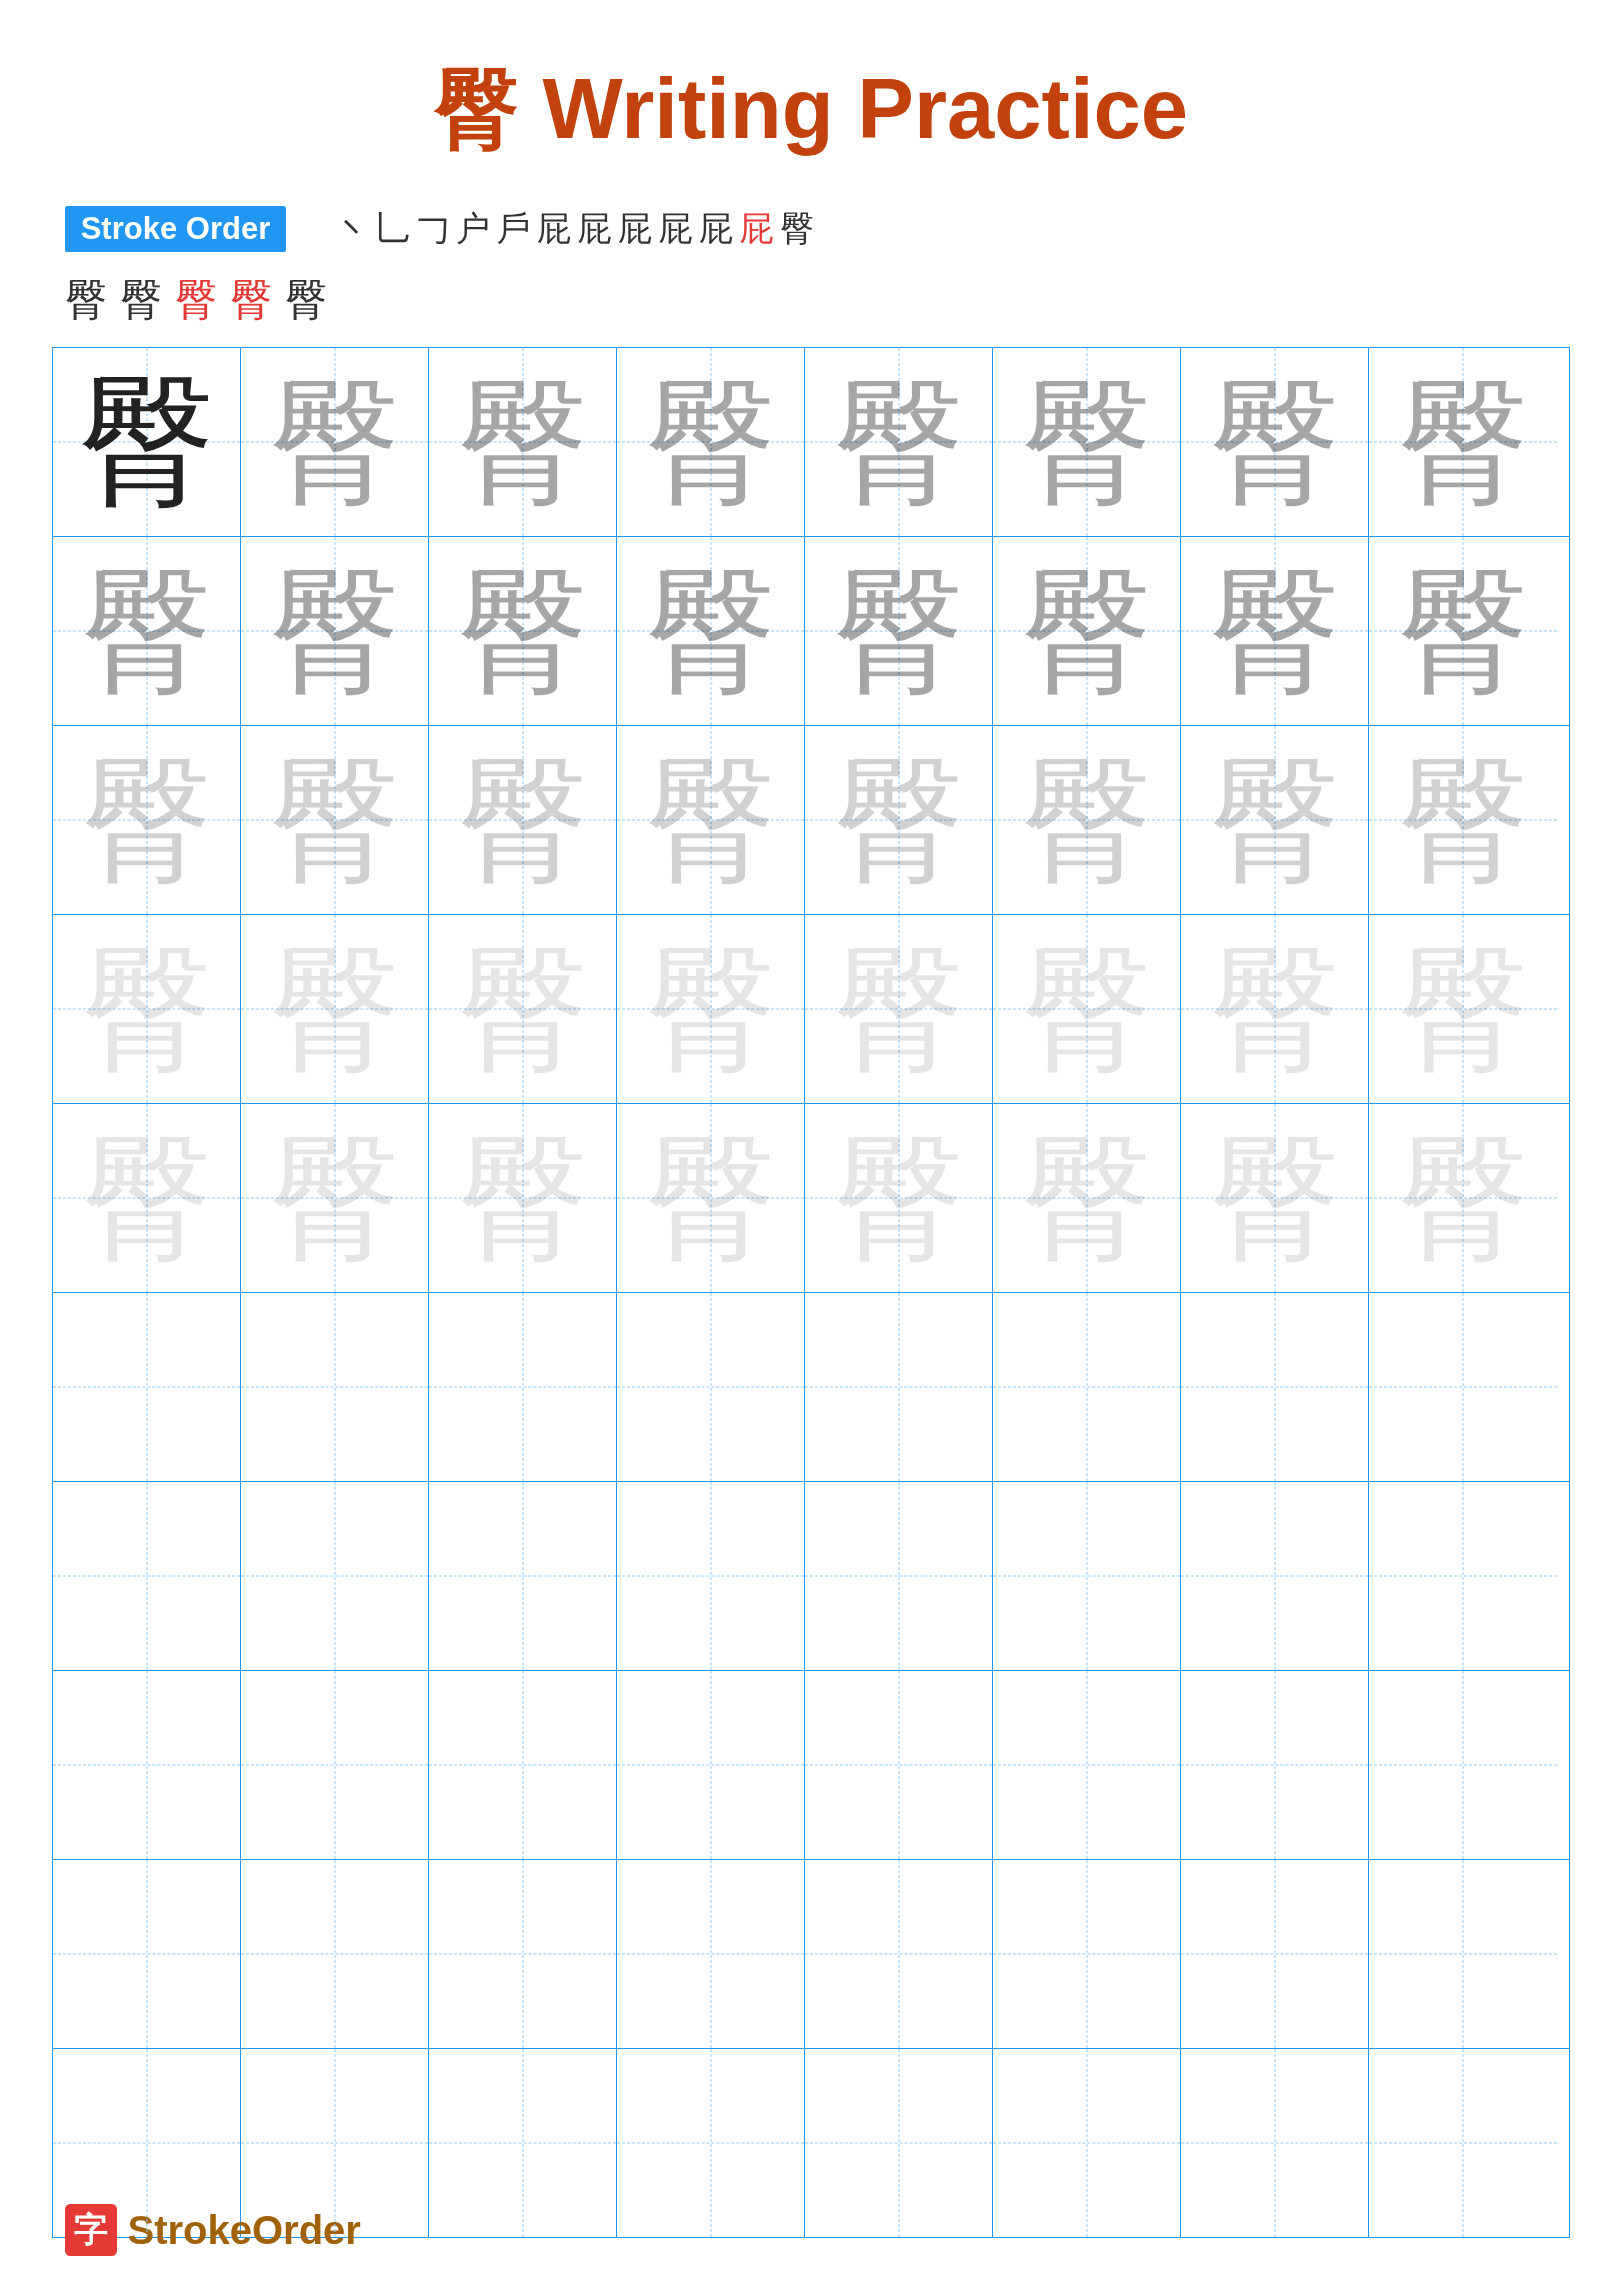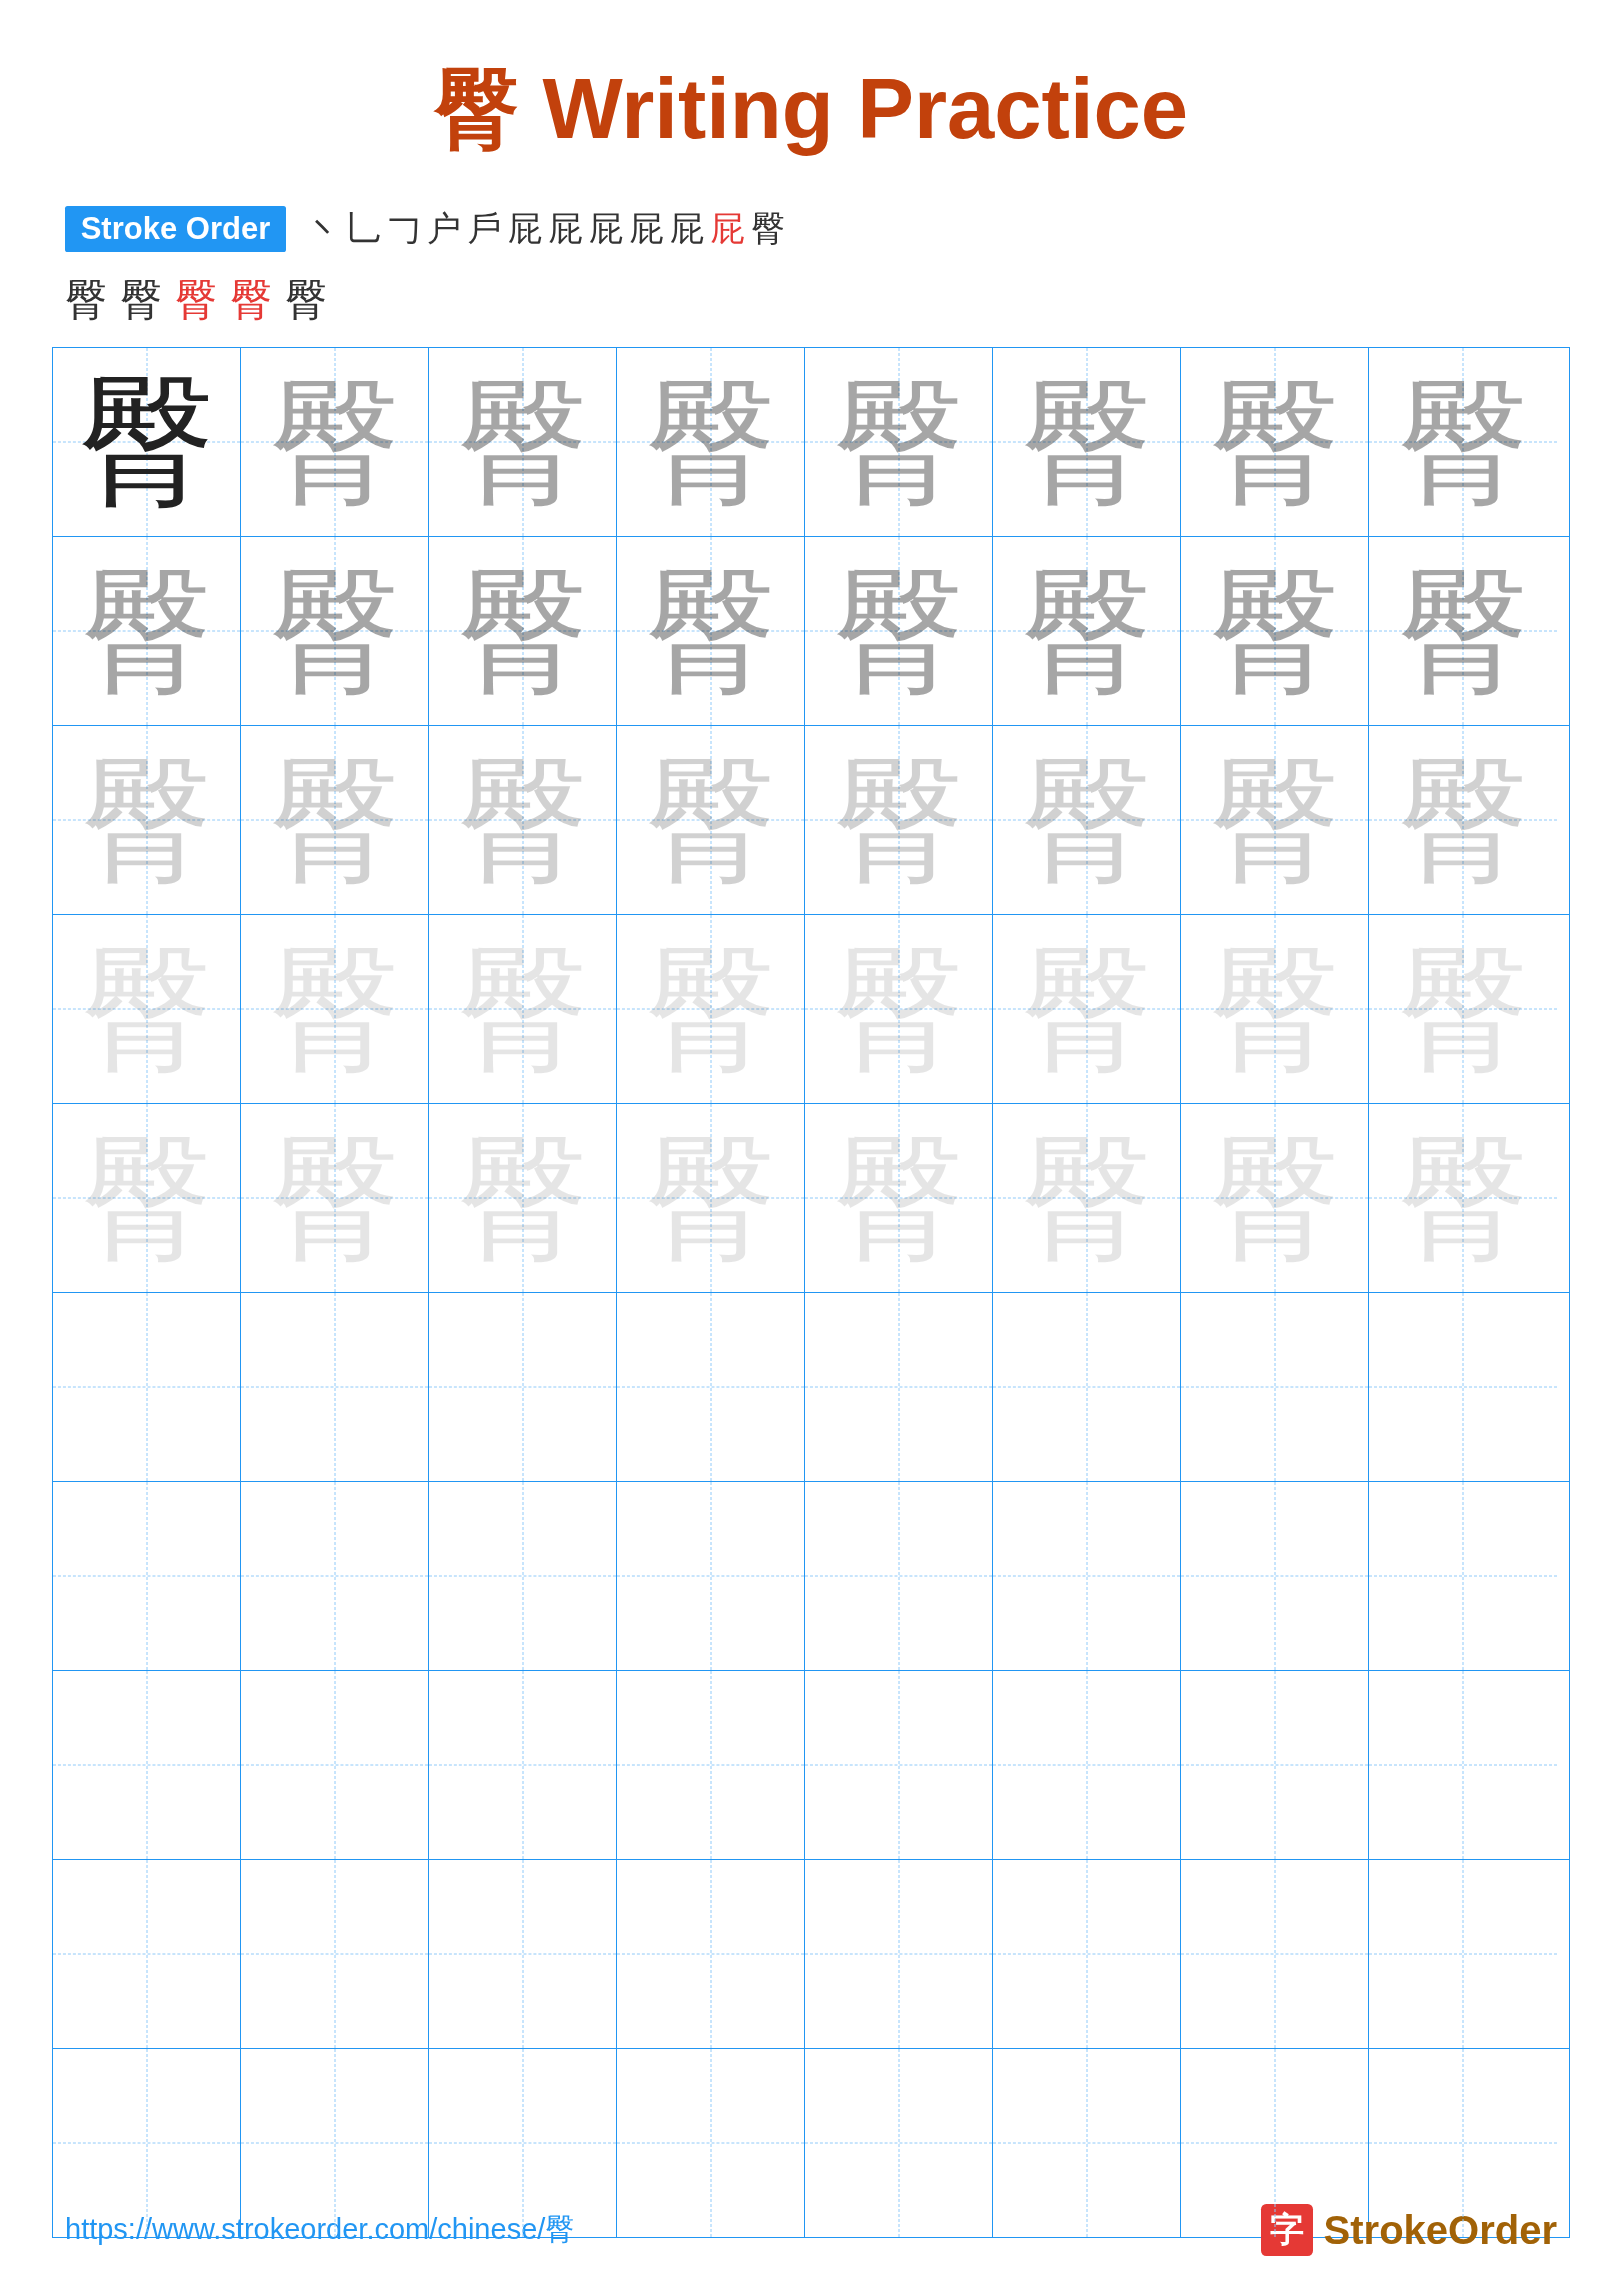--- a/index.html
+++ b/index.html
@@ -25,20 +25,21 @@
       font-family: sans-serif;
     }
 
     
     .stroke-order-section {
       display: flex;
       align-items: flex-start;
       padding: 0 65px;
       margin-bottom: 13px;
       flex-wrap: wrap;
+      gap: 29px;
     }
     .stroke-order-badge {
       background-color: #2196F3;
       color: white;
       font-size: 31px;
       font-family: sans-serif;
       font-weight: bold;
       padding: 5.2px 15.7px;
       border-radius: 2.6px;
       margin-right: 19.6px;
@@ -410,19 +411,18 @@
     <div class="grid-cell"></div>
     <div class="grid-cell"></div>
     <div class="grid-cell"></div>
     <div class="grid-cell"></div>
     <div class="grid-cell"></div>
   </div>
 
 </div>
 
 <div class="footer">
-  <span class="footer-url">https://www.strokeorder.com/chinese/臀</span>
   <div class="footer-logo">
     <div class="footer-logo-icon">字</div>
     <span class="footer-logo-text">StrokeOrder</span>
   </div>
 </div>
 
 
 </body></html>

